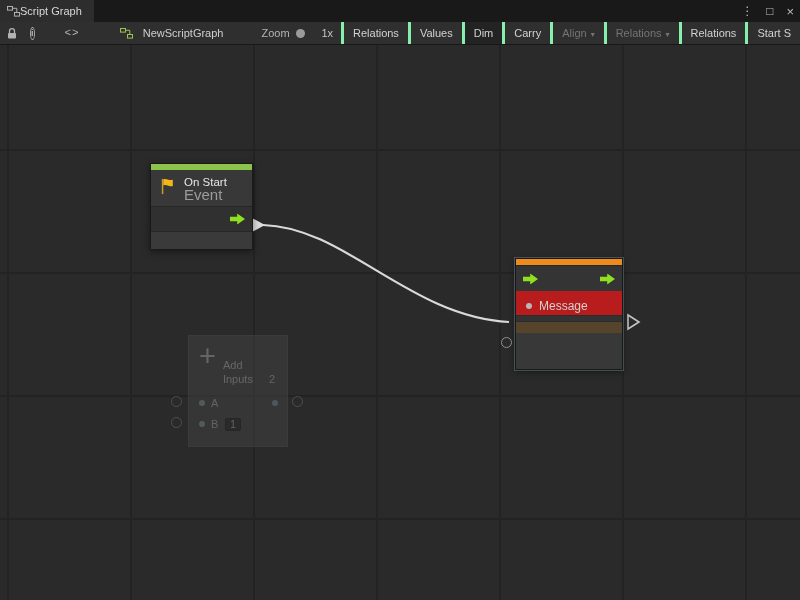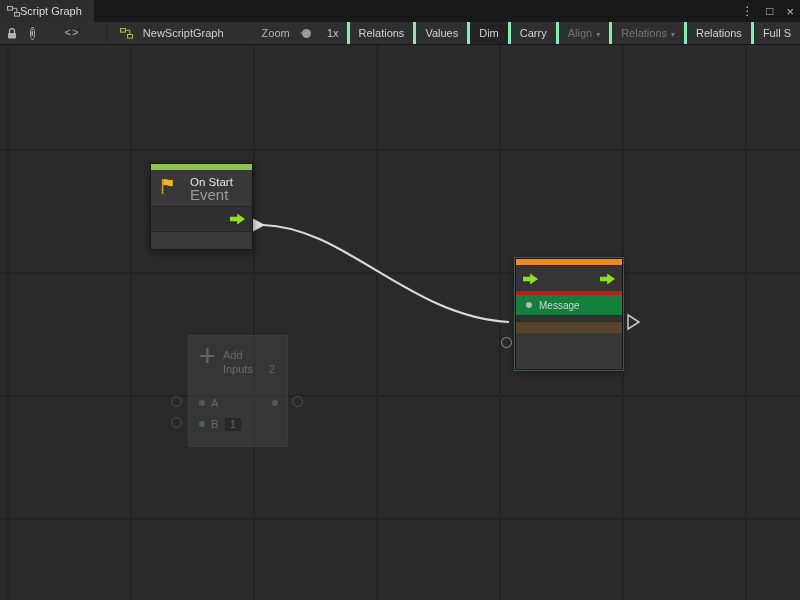--- a/index.html
+++ b/index.html
@@ -34,50 +34,50 @@
 
   
   .canvas{position:absolute;top:45px;left:0;width:800px;height:555px;background-color:#2a2a2a;
     background-image:linear-gradient(to right,#232323 2px,transparent 2px),linear-gradient(to bottom,#232323 2px,transparent 2px);
     background-size:123px 123px,123px 123px;background-position:7px 0,0 104px}
   .wires{position:absolute;left:0;top:0;width:800px;height:555px;pointer-events:none}
 
   
   .node{position:absolute;background:#383838;border:1px solid #191919;box-shadow:0 2px 7px rgba(0,0,0,.45)}
   .strip{height:6px}
-  .n-hdr{display:flex;align-items:center;gap:13px;padding:0 7px}
+  .n-hdr{display:flex;align-items:center;gap:7px;padding:0 7px}
   .n-title{font-size:11.5px;color:#e6e6e6;line-height:13px}
   .n-sub{font-size:15px;color:#9c9c9c;line-height:11px}
   .flow-row{position:relative;border-top:1px solid #262626}
   .arrow{position:absolute;top:50%;transform:translateY(-50%);display:flex}
   .arrow.right{right:7px}
   .arrow.left{left:7px}
 
   
   .node-onstart{left:150px;top:118px;width:103px;height:87px}
   .node-onstart .strip{background:#8cc34b}
   .node-onstart .n-hdr{height:36px}
   .node-onstart .flow-row{height:25px;background:#303030}
   .node-onstart .n-footer{height:18px;background:#3a3a3a;border-top:1px solid #262626}
 
   
   .node-debug{left:515px;top:213px;width:108px;height:112px;border-color:#191919;box-shadow:0 0 0 1px rgba(125,160,170,.38),0 2px 7px rgba(0,0,0,.45)}
   .node-debug .strip{background:#ef8b1d}
   .node-debug .n-hdr{height:36px;background:#5c4a31}
   .node-debug .flow-row{height:26px;background:#343434}
-  .msg-row{display:flex;align-items:center;height:24px;background:#15803d;border-top:4px solid #b91c1c;padding-left:10px;font-size:10px;color:#d2d2d2}
+  .msg-row{display:flex;align-items:center;height:24px;background:#b91c1c;border-top:6px solid #b91c1c;padding-left:10px;font-size:12px;color:#d2d2d2}
   .msg-dot{width:6px;height:6px;border-radius:50%;background:#b8b8b8;margin-right:7px}
   .node-debug .n-gap{height:6px;background:#333;border-top:1px solid #2b2b2b}
   .node-debug .n-footer{height:12px;background:#55432b;border-top:1px solid #2b2b2b}
 
   
   .node-ghost{left:188px;top:290px;width:100px;height:112px;background:#4f4f4f;border:1px solid #5d5d5d;opacity:.34;box-shadow:none}
   .g-hdr{display:flex;align-items:flex-start;padding:8px 6px 0 10px;gap:7px}
   .g-plus{font-size:29px;line-height:24px;color:#d8d8d8;font-weight:400}
-  .g-titles{font-size:11px;color:#d8d8d8;line-height:14px;margin-top:4px}
+  .g-titles{font-size:11px;color:#d8d8d8;line-height:14px;margin-top:14px}
   .g-count{margin-left:13px;color:#cfcfcf}
   .g-row{position:absolute;left:0;right:0;height:20px;display:flex;align-items:center;font-size:11px;color:#d0d0d0}
   .g-rowA{top:57px}
   .g-rowB{top:78px}
   .g-dot{width:6px;height:6px;border-radius:50%;background:#9fb6bd;margin:0 6px 0 10px}
   .g-outdot{position:absolute;right:9px;width:6px;height:6px;border-radius:50%;background:#8fb0ba}
   .g-valbox{margin-left:7px;background:#2a2a2a;border:1px solid #1e1e1e;border-radius:2px;padding:0 4px;font-size:10px;height:13px;line-height:12px;color:#cfcfcf}
 
   
   .port-circle{position:absolute;width:11px;height:11px;border:1px solid #8f8f8f;border-radius:50%;background:transparent}
@@ -137,21 +137,21 @@
       <span class="tb-btn">Carry</span>
       <span class="tb-btn disabled">
         <span>Align</span>
         <span class="caret">▾</span>
       </span>
       <span class="tb-btn disabled">
         <span>Relations</span>
         <span class="caret">▾</span>
       </span>
       <span class="tb-btn">Relations</span>
-      <span class="tb-btn">Full S</span>
+      <span class="tb-btn">Start S</span>
     </div>
   </div>
 
   <div class="canvas">
 
     <svg class="wires">
       <path d="M 263 180 C 345 182, 410 272, 509 277" fill="none" stroke="#d9d9d9" stroke-width="2.2"></path>
       <polygon points="252,173 265,180 252,187" fill="#dedede"></polygon>
       <polygon points="628,270 639,277 628,284" fill="none" stroke="#c5c5c5" stroke-width="1.6"></polygon>
     </svg>

